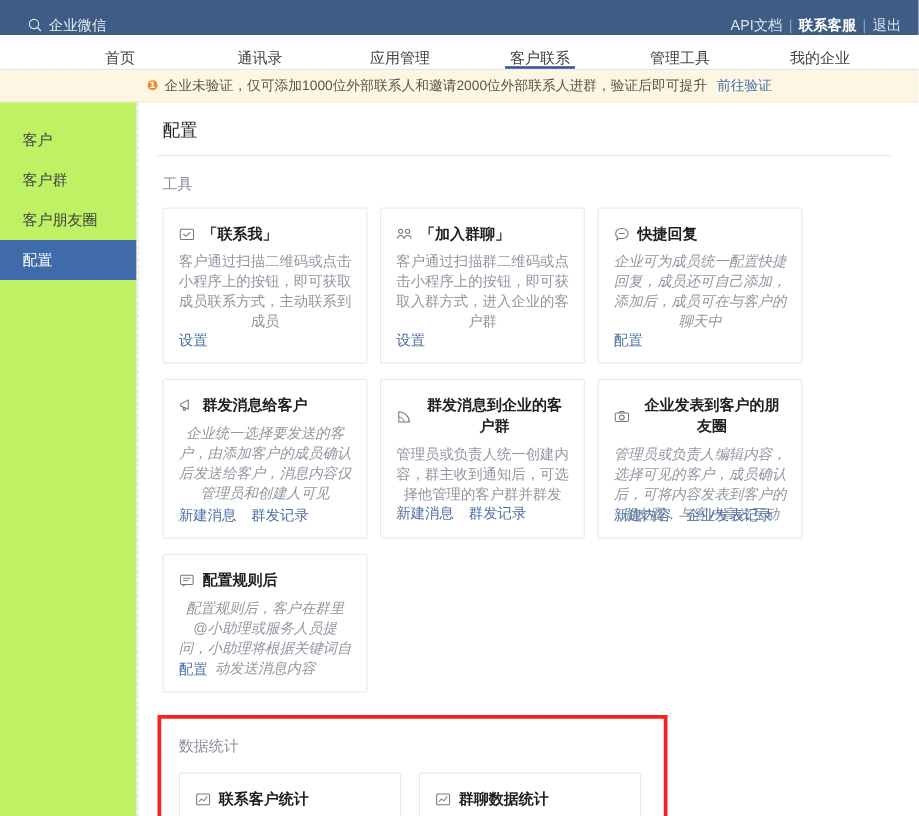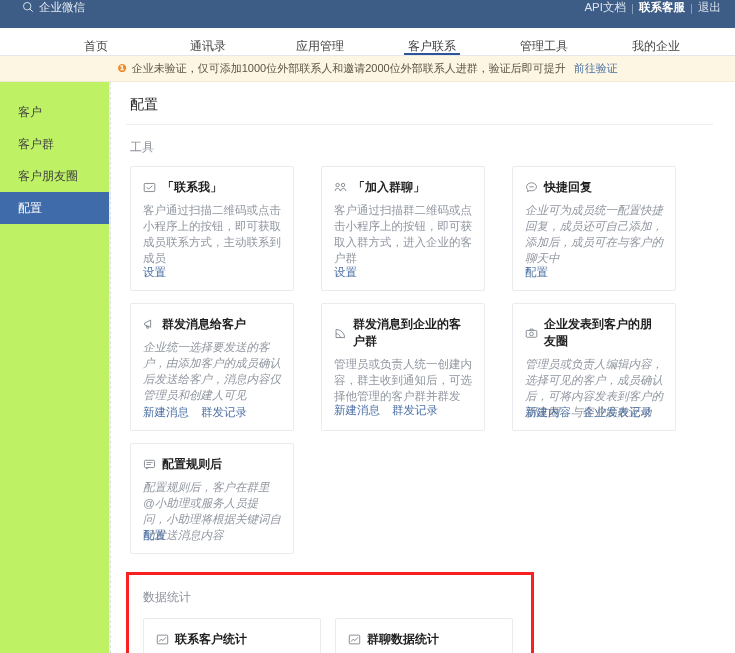--- a/index.html
+++ b/index.html
@@ -11,21 +11,21 @@
     color: #333;
     overflow: hidden;
   }
   #app { position: relative; width: 735px; height: 653px; background:#fff; }
 
   
   .topbar {
     height: 28px;
     background: #3d5c86;
     display: flex;
-    align-items: flex-start;
+    align-items: flex-end;
     padding: 0 14px 0 22px;
     color: #e8edf4;
   }
   .brand { display:flex; align-items:center; gap:4px; font-size:11.5px; color:#e9eef5; }
   .brand-icon { width: 13px; height: 13px; position: relative; display:inline-block; }
   .brand-icon svg { display:block; }
   .topbar-right { margin-left:auto; display:flex; align-items:center; font-size:11.5px; }
   .topbar-right a { color:#dbe3ee; text-decoration:none; white-space:nowrap; }
   .topbar-right .sep { color:#8fa3bf; padding:0 5px; }
   .topbar-right .strong { font-weight:bold; color:#ffffff; }
@@ -104,22 +104,23 @@
 
   .section-label {
     font-size: 12px;
     color: #8a8f99;
     padding: 2px 0 10px 4px;
   }
 
   .card-grid {
     display:flex;
     flex-wrap: wrap;
-    gap: 12px 27px;
+    gap: 12px 10px;
     padding-left: 4px;
+    text-align: center;
   }
   .card {
     width: 164px;
     min-height: 98px;
     border: 1px solid #e9ebee;
     border-radius: 2px;
     background:#fff;
     padding: 12px 12px 10px 12px;
     position: relative;
   }

